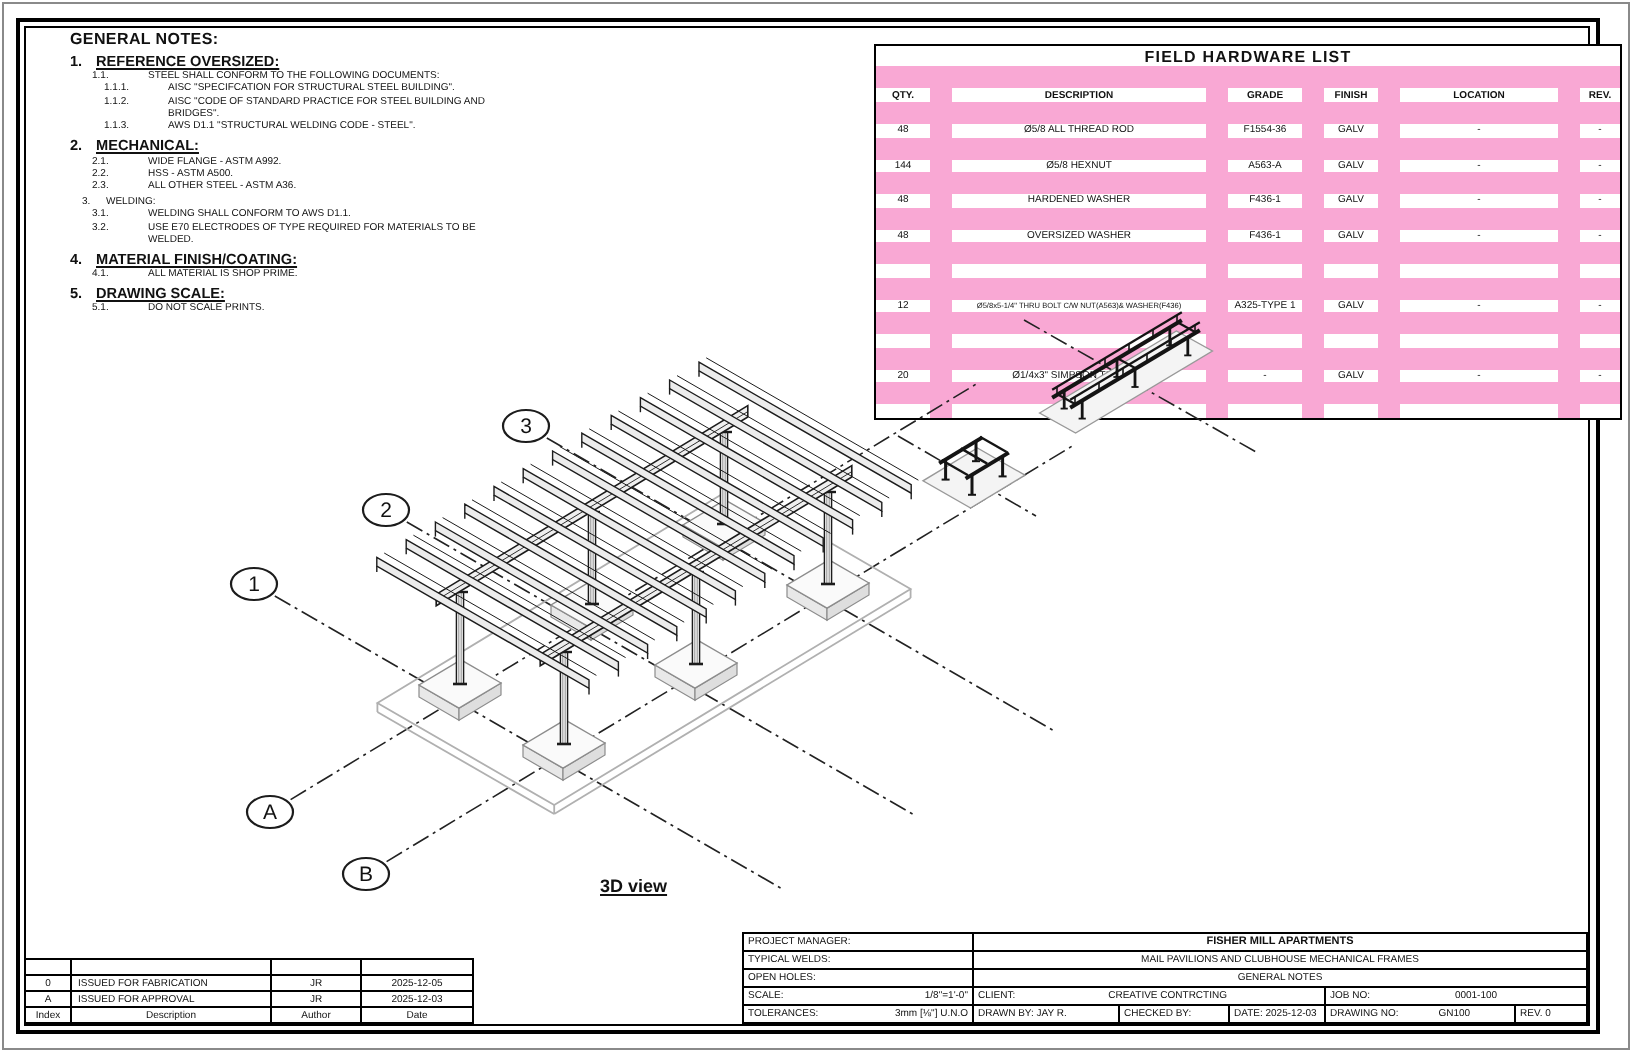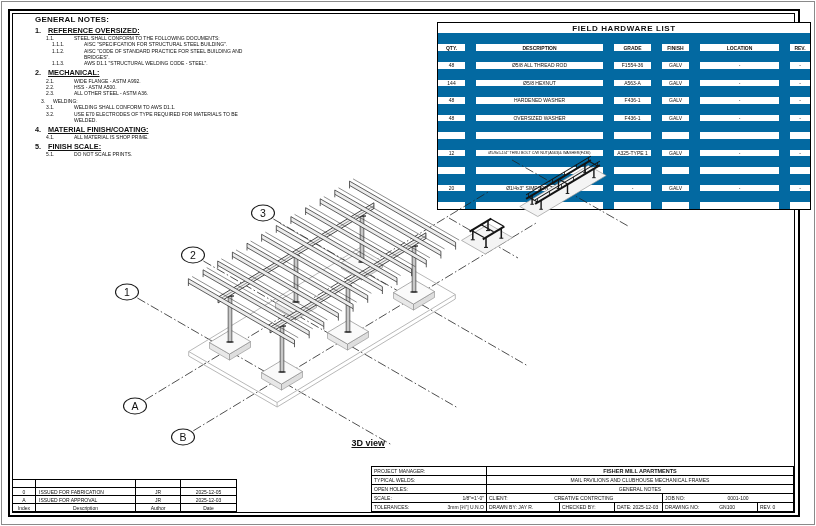--- a/index.html
+++ b/index.html
@@ -22,21 +22,21 @@
   .nl.s .num{width:12px}
   .nl.i1{font-size:5px;margin-left:11px}
   .nl.i1 .num{width:28px}
   .nl.i2{font-size:5px;margin-left:17px}
   .nl.i2 .num{width:32px}
 
   
   .hwt{position:absolute;left:437px;top:22px;display:grid;
        grid-template-columns:27px 127px 37px 27px 79px 20px;
        grid-template-rows:10px 7px repeat(9,6.5px);
-       gap:11px;background:#0369a1;border:1.5px solid #000}
+       gap:11px;background:#f9a8d4;border:1.5px solid #000}
   .cell{background:#fff;display:flex;align-items:center;justify-content:center;
         overflow:hidden;white-space:nowrap}
   .hw-title{grid-column:1/7;font-size:8px;font-weight:600;letter-spacing:.6px}
   .hw-h{font-size:5px;font-weight:700}
   .hw-c{font-size:5px}
   .hw-c.small{font-size:3.8px}
 
   
   .rev{position:absolute;left:12px;top:479px;display:grid;
        grid-template-columns:22px 99px 44px 55px;grid-template-rows:repeat(4,7px);
@@ -52,21 +52,21 @@
       border:1.5px solid #000;font-size:5px}
   .tb .c{background:#fff;display:flex;align-items:center;padding:0 2px;
          white-space:nowrap;overflow:hidden}
   .span5{grid-column:2/7;justify-content:center}
   .span3{grid-column:2/5}
   .span2{grid-column:5/7}
   .bold{font-weight:700;font-size:5.5px}
   .between{justify-content:space-between}
   .grow{flex:1;text-align:center}
 
-  .viewlabel{position:absolute;left:300px;top:438px;width:85px;text-align:right;
+  .viewlabel{position:absolute;left:300px;top:438px;width:85px;text-align:left;
              font-size:9px;font-weight:600;text-decoration:underline}
   svg#scene{position:absolute;left:0;top:0}
 </style>
 </head>
 <body>
 
 <div class="page-edge"></div>
 <div class="b-outer"></div>
 <div class="b-inner"></div>
 
@@ -124,21 +124,21 @@
       <div class="nl h">
         <span class="num">4.</span>
         <span class="txt">MATERIAL FINISH/COATING:</span>
       </div>
       <div class="nl i1">
         <span class="num">4.1.</span>
         <span class="txt">ALL MATERIAL IS SHOP PRIME.</span>
       </div>
       <div class="nl h">
         <span class="num">5.</span>
-        <span class="txt">FINISH SCALE:</span>
+        <span class="txt">DRAWING SCALE:</span>
       </div>
       <div class="nl i1">
         <span class="num">5.1.</span>
         <span class="txt">DO NOT SCALE PRINTS.</span>
       </div>
     </div>
 </div>
 
 <div class="hwt" id="hw-grid">
     <div class="cell hw-title">FIELD HARDWARE LIST</div>

